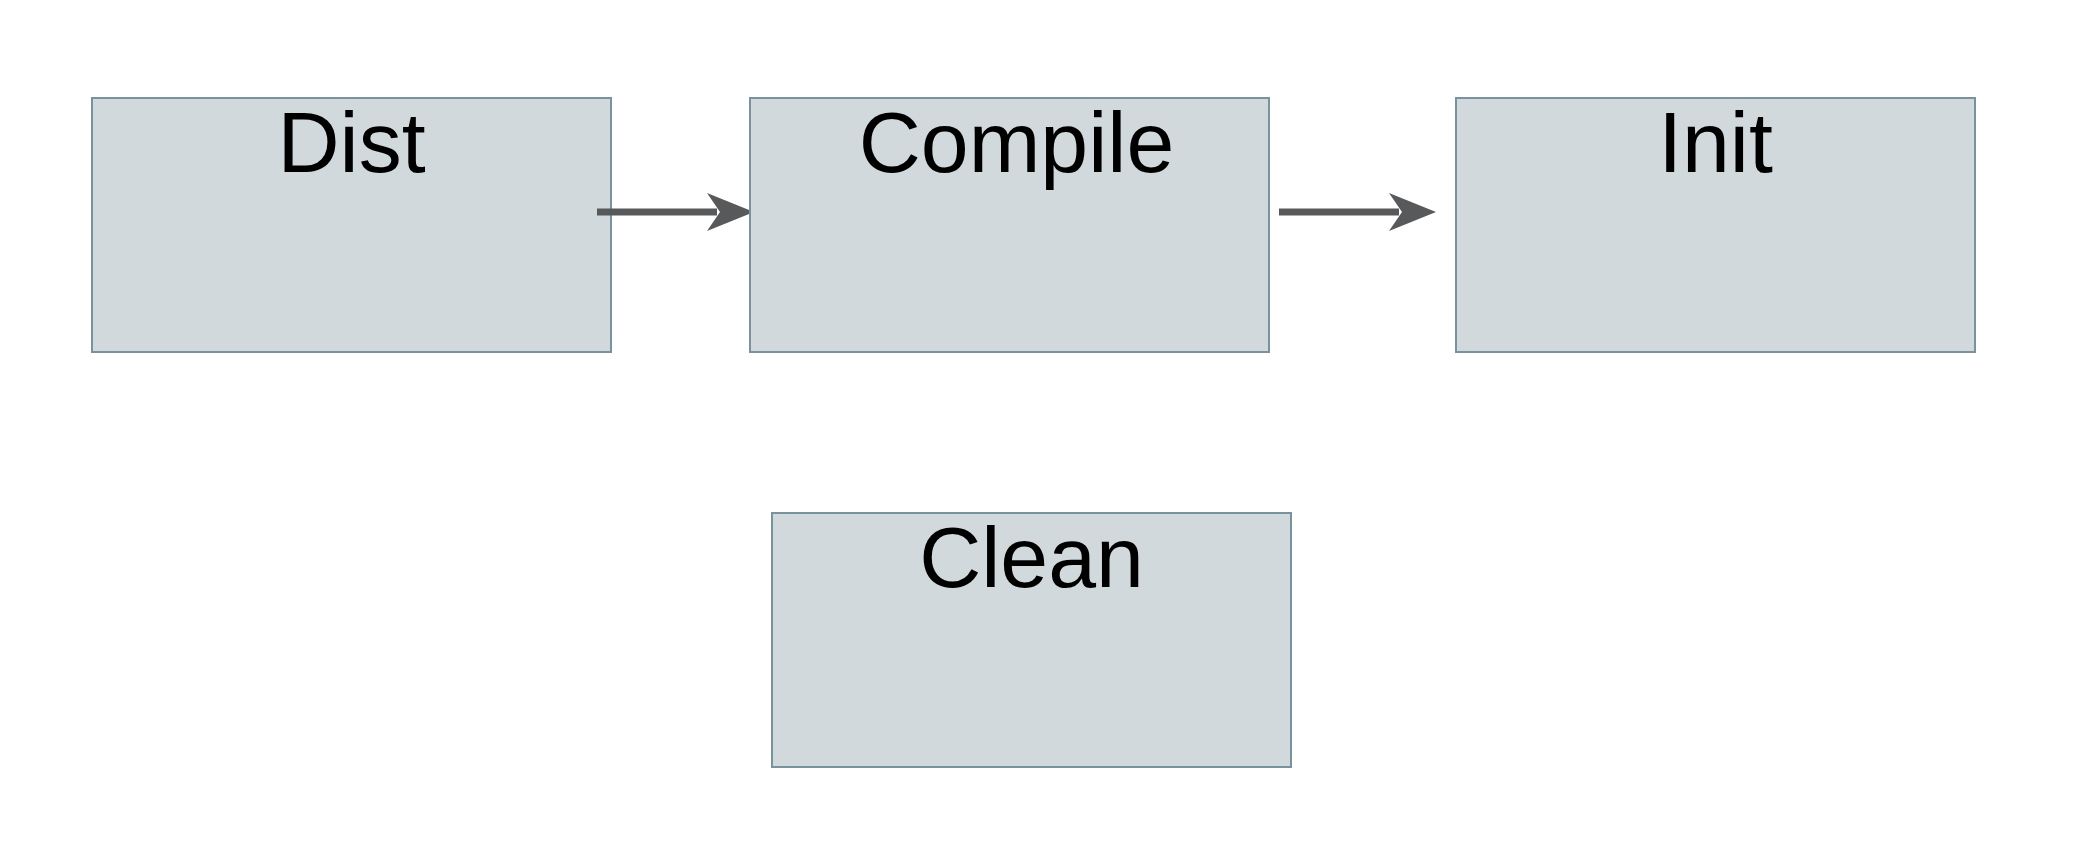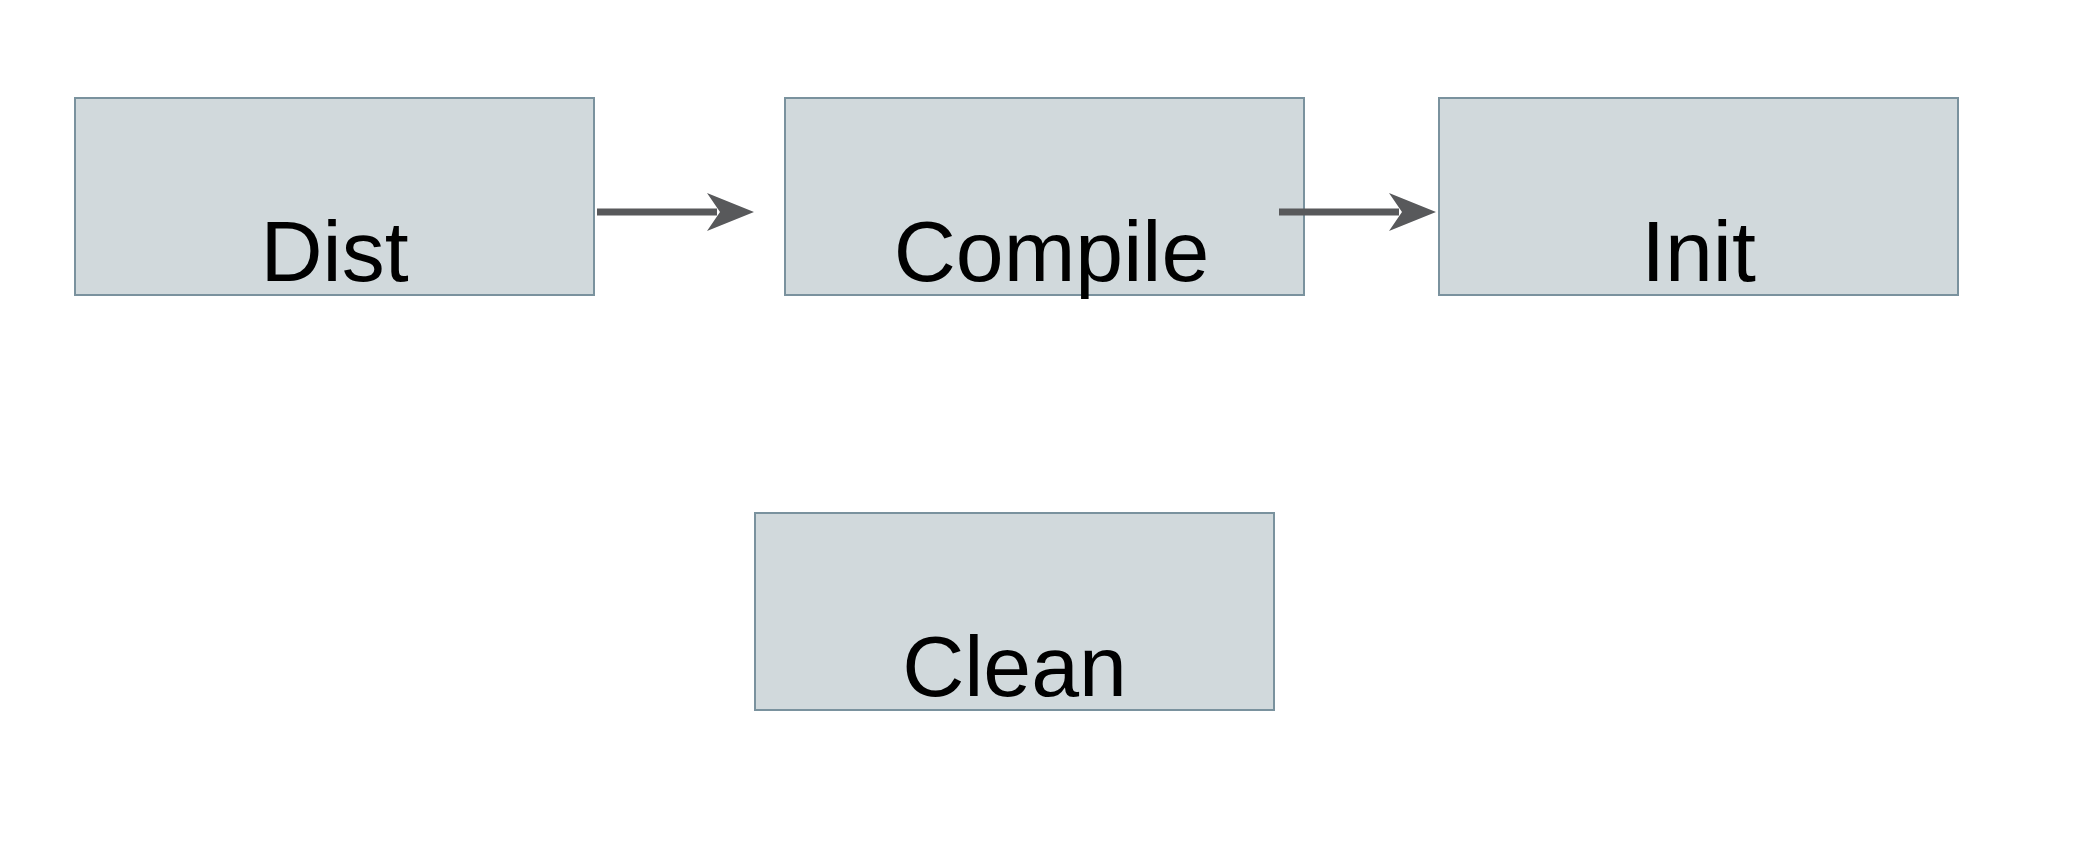--- a/index.html
+++ b/index.html
@@ -15,38 +15,39 @@
   .canvas {
     position: relative;
     width: 2078px;
     height: 848px;
     background: var(--background, #ffffff);
     overflow: hidden;
   }
   .node {
     position: absolute;
     width: 521px;
-    height: 199px;
+    height: 256px;
     box-sizing: border-box;
     background: var(--node-fill, #d1d9dc);
     border: 2px solid var(--node-border, #7a929e);
     display: flex;
-    align-items: flex-end;
+    align-items: flex-start;
     justify-content: center;
+    margin-left: 17px;
   }
   .node-label {
     font-size: 86px;
     line-height: 1;
     color: var(--text, #000000);
     letter-spacing: 0px;
     white-space: nowrap;
     user-select: none;
   }
   .node-dist    { left: 74px;   top: 97px;  }
-  .node-compile { left: 784px;  top: 97px; padding-left: 14px;  }
+  .node-compile { left: 732px;  top: 97px; padding-left: 14px;  }
   .node-init    { left: 1438px; top: 97px;  }
   .node-clean   { left: 754px;  top: 512px; }
 
   .arrow {
     position: absolute;
     width: 157px;
     height: 40px;
     top: 192px;
     display: block;
   }

